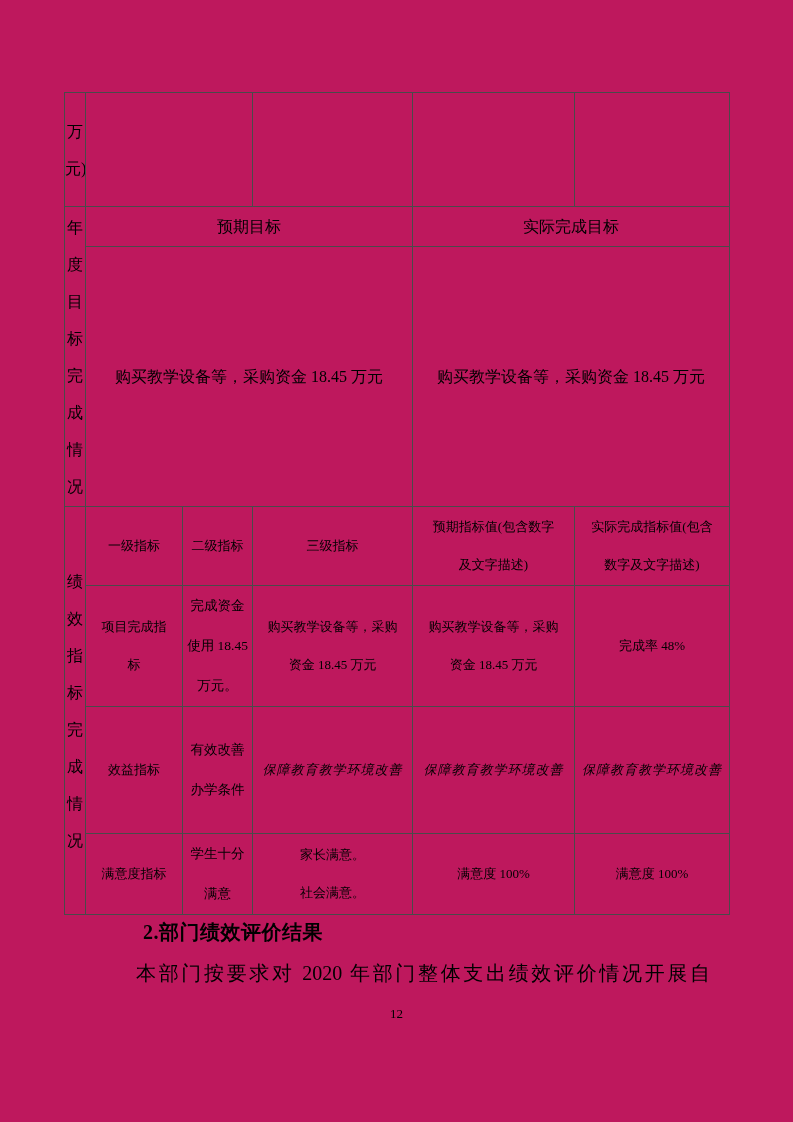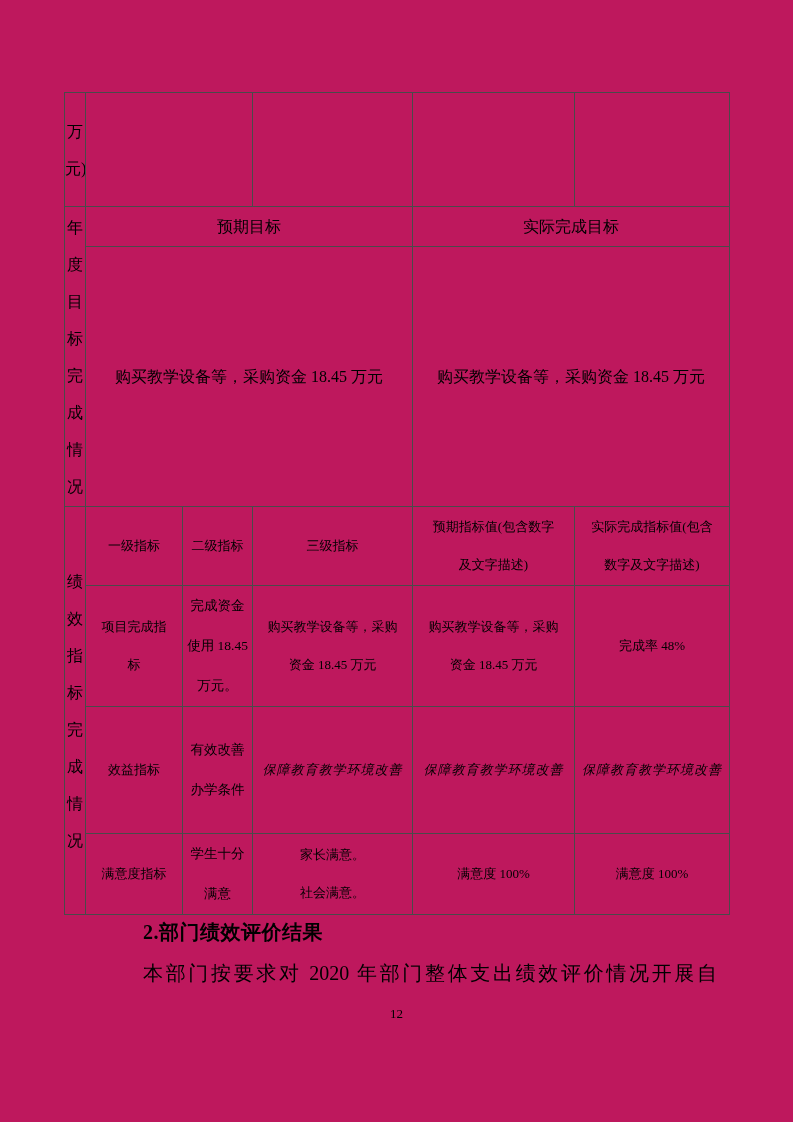--- a/index.html
+++ b/index.html
@@ -51,21 +51,21 @@
     width: 575px;
   }
   .section h2 {
     margin: 8px;
     font-size: 20px;
     font-weight: bold;
     line-height: 32px;
     letter-spacing: 0.5px;
   }
   .section p {
-    margin: 10px 0 0 8px;
+    margin: 10px 0 0 1px;
     width: 574px;
     font-size: 20px;
     line-height: 30px;
     text-align: justify;
     text-align-last: justify;
   }
   .page-number {
     position: absolute;
     left: 0; top: 1004px;
     width: 100%;

